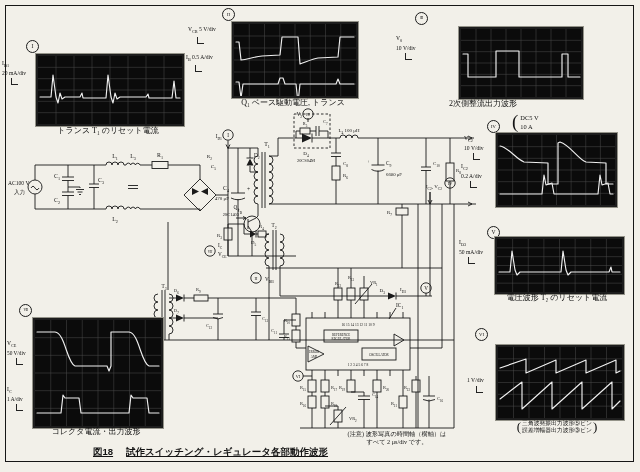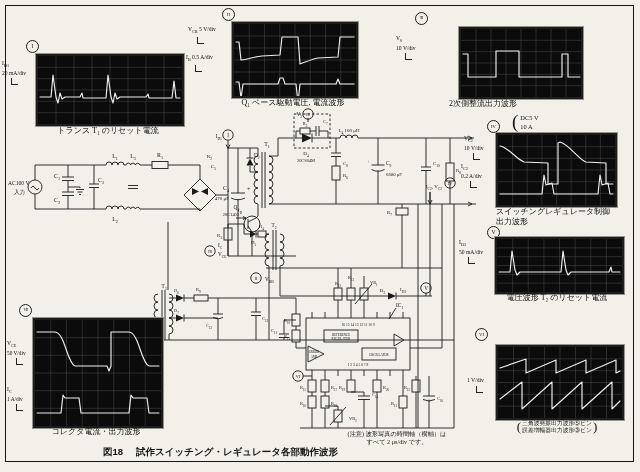--- a/index.html
+++ b/index.html
@@ -18,22 +18,22 @@
   .hook{width:6px;height:6px;border-left:1px solid #222;border-bottom:1px solid #222;margin:1px 0 0 9px;}
   .cap{position:absolute;font-size:8px;line-height:9.5px;color:#0e0e0e;}
   .center{text-align:center;}
   .brkt{display:flex;justify-content:center;align-items:center;margin-top:1px;}
   .brkt .big{font-size:13px;line-height:14px;}
   .brkt .col{font-size:5.8px;line-height:7px;text-align:left;margin:0 1px;}
   #outspec{position:absolute;left:512px;top:110px;display:flex;align-items:center;}
   #outspec .big{font-size:19px;line-height:24px;}
   #outspec .col{font-size:6.4px;line-height:9px;margin-left:2px;}
   #note{position:absolute;left:318px;top:430px;width:158px;font-size:6.2px;line-height:8px;text-align:center;}
-  #figcap{position:absolute;left:103px;top:446px;font-family:"Liberation Sans","DejaVu Sans",sans-serif;
-          font-weight:bold;font-size:9.5px;}
+  #figcap{position:absolute;left:93px;top:446px;font-family:"Liberation Sans","DejaVu Sans",sans-serif;
+          font-weight:bold;font-size:9.5px;text-decoration:underline;}
   #figcap .t{margin-left:13px;}
   #circuit{position:absolute;left:6px;top:108px;}
   #circuit path,#circuit rect,#circuit circle{stroke:#1a1a1a;stroke-width:0.9;fill:none;}
   #circuit .fil{fill:#1a1a1a;stroke:none;}
   #circuit .dash{stroke-dasharray:2.5,2;}
   #circuit text{font-family:"Liberation Serif","DejaVu Serif",serif;fill:#141414;stroke:none;}
 </style>
 </head>
 <body>
 
@@ -285,21 +285,21 @@
             <line y1="12" y2="12" x1="0" x2="122" stroke="#4d4d4d" stroke-width="0.5"></line>
             <line y1="24" y2="24" x1="0" x2="122" stroke="#4d4d4d" stroke-width="0.5"></line>
             <line y1="36" y2="36" x1="0" x2="122" stroke="#4d4d4d" stroke-width="0.5"></line>
             <line y1="48" y2="48" x1="0" x2="122" stroke="#4d4d4d" stroke-width="0.5"></line>
             <line y1="60" y2="60" x1="0" x2="122" stroke="#4d4d4d" stroke-width="0.5"></line>
           </g>
         <path class="tr" d="M2,18 H5 L7,36 C14,35 20,33 28,32 L46,31 L48,13 H64 L66,40 C72,38 78,35 84,34 L104,33 L106,13 H120"></path>
         <path class="tr" d="M2,58 H5 L7,74 L9,60 H44 L46,54 L49,54 L51,60 H62 L64,79 L66,60 H102 L104,55 L106,60 H120"></path>
       </svg>
     </div>
-    <div class="cap center" style="left:-14px;top:76px;width:150px;">Q₁ ベース駆動電圧, 電流波形</div>
+    <div class="cap center" style="left:-14px;top:76px;width:150px;">Q₁ ベース駆動電圧, トランス</div>
   </div>
 
   <div class="sblock" style="left:423px;top:27px;padding-left:36px;">
     <span class="pt f3" style="left:-8px;top:-15px;">III</span>
     <div class="slabel" style="left:-27px;top:8px;">
       <div><span>V</span><sub>0</sub></div>
       <div>10 V/div</div>
       <div class="hook"></div>
     </div>
     <div class="scope">
@@ -357,24 +357,20 @@
             <line y1="11.666666666666666" y2="11.666666666666666" x1="0" x2="117" stroke="#4d4d4d" stroke-width="0.5"></line>
             <line y1="23.333333333333332" y2="23.333333333333332" x1="0" x2="117" stroke="#4d4d4d" stroke-width="0.5"></line>
             <line y1="35" y2="35" x1="0" x2="117" stroke="#4d4d4d" stroke-width="0.5"></line>
             <line y1="46.666666666666664" y2="46.666666666666664" x1="0" x2="117" stroke="#4d4d4d" stroke-width="0.5"></line>
             <line y1="58.333333333333336" y2="58.333333333333336" x1="0" x2="117" stroke="#4d4d4d" stroke-width="0.5"></line>
           </g>
         <path class="tr" d="M2,11 C10,12 18,24 26,27 L50,28 L50,49 L60,49 L60,8 L62,7 C72,10 80,24 88,27 L108,28 L108,49 L115,49"></path>
         <path class="tr" d="M2,59 H44 L46,40 L48,50 L54,48 L56,59 H100 L102,40 L104,50 L110,48 L112,59 H115"></path>
       </svg>
     </div>
-    <div class="cap" style="left:0;top:74px;width:120px;">
-      <div>スイッチングレギュレータ制御</div>
-      <div>出力波形</div>
-    </div>
   </div>
 
   <div class="sblock" style="left:495px;top:237px;">
     <span class="pt" style="left:-8px;top:-11px;">V</span>
     <div class="slabel" style="left:-36px;top:2px;">
       <div><span>I</span><sub>D3</sub></div>
       <div>50 mA/div</div>
       <div class="hook"></div>
     </div>
     <div class="scope">

